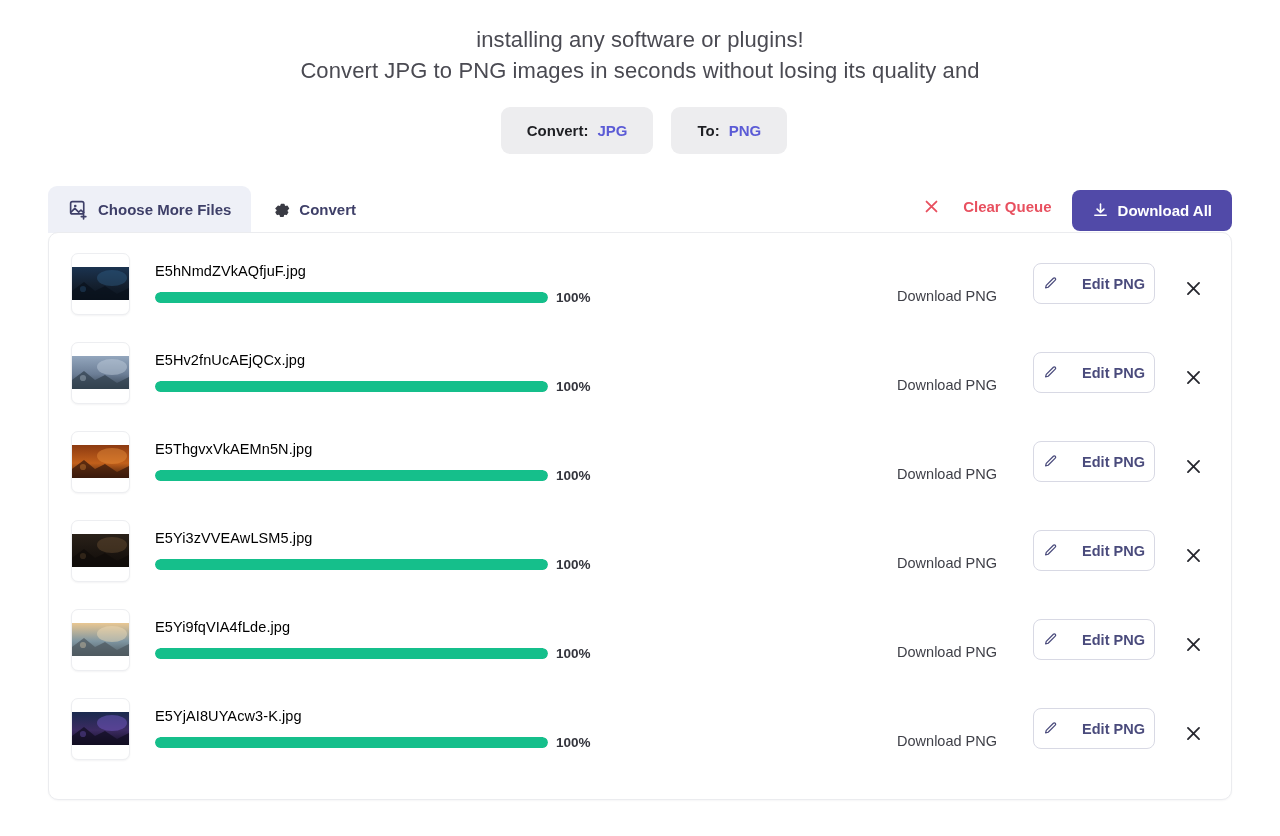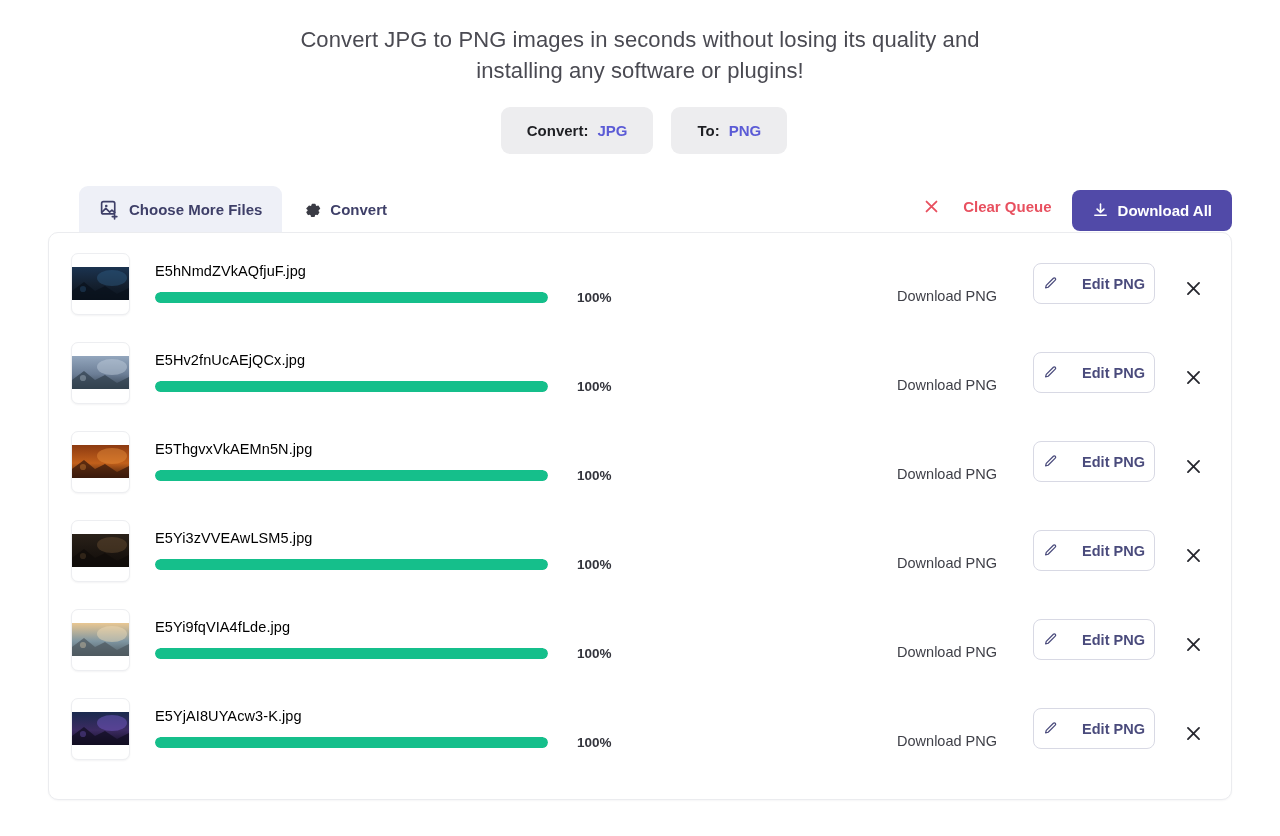--- a/index.html
+++ b/index.html
@@ -42,21 +42,21 @@
     border:1px solid #ebecef;
     border-radius:10px;
     box-shadow: 0 1px 2px rgba(20,20,40,.04);
   }
 
   
   .toolbar {
     position:absolute; left:48px; top:186px; width:1184px; height:47px;
     display:flex; align-items:flex-end;
   }
-  .tabs { display:flex; align-items:flex-end; height:47px;margin-left:31px; }
+  .tabs { display:flex; align-items:flex-end; height:47px; }
   .tab {
     height:47px; display:flex; align-items:center; gap:9px;
     padding: 0 20px; font-size:15px; font-weight:700; color:#3e3f68;
     border-radius:9px 9px 0 0; cursor:pointer; background:transparent;
   }
   .tab.active { background:#eef0f7; }
   .tab .ticon { display:flex; align-items:center; }
 
   .toolbar-right {
     margin-left:auto; display:flex; align-items:center; gap:20px;
@@ -87,21 +87,21 @@
     overflow:hidden; display:flex; align-items:center; justify-content:center;
     box-shadow: 0 1px 2px rgba(20,20,40,.05);
   }
   .thumb-img { width:57px; height:33px; display:block; }
 
   .rowmain { flex:1 1 auto; margin-left:25px; min-width:0; padding-right:10px; }
   .fname {
     font-size:14.5px; color:#000000; letter-spacing:.1px;
     margin-bottom:11px; white-space:nowrap; overflow:hidden; text-overflow:ellipsis;
   }
-  .progress-line { display:flex; align-items:center; gap:29px; }
+  .progress-line { display:flex; align-items:center; gap:8px; }
   .progress-track {
     width:393px; height:11px; border-radius:6px; background:#e9eaee; overflow:hidden;
   }
   .progress-fill { height:100%; border-radius:6px; background:#15bf8b; }
   .pct { font-size:13.5px; font-weight:700; color:#33343c; }
 
   .row-actions { display:flex; align-items:flex-end; gap:0; flex:0 0 auto; }
   .dl-link {
     font-size:14.5px; color:#3e3f47; cursor:pointer; white-space:nowrap;
     margin-right:36px;
@@ -119,22 +119,22 @@
   }
 
   svg { display:block; }
 </style>
 </head>
 <body>
 
 <div class="page">
 
   <div class="headline">
+    <span class="hl-line">installing any software or plugins!</span>
     <span class="hl-line">Convert JPG to PNG images in seconds without losing its quality and</span>
-    <span class="hl-line">installing any software or plugins!</span>
   </div>
 
   <div class="pill-row">
     <div class="pill">
       <span class="pill-label">Convert:</span>
       <span class="pill-value">JPG</span>
     </div>
     <div class="pill">
       <span class="pill-label">To:</span>
       <span class="pill-value">PNG</span>

